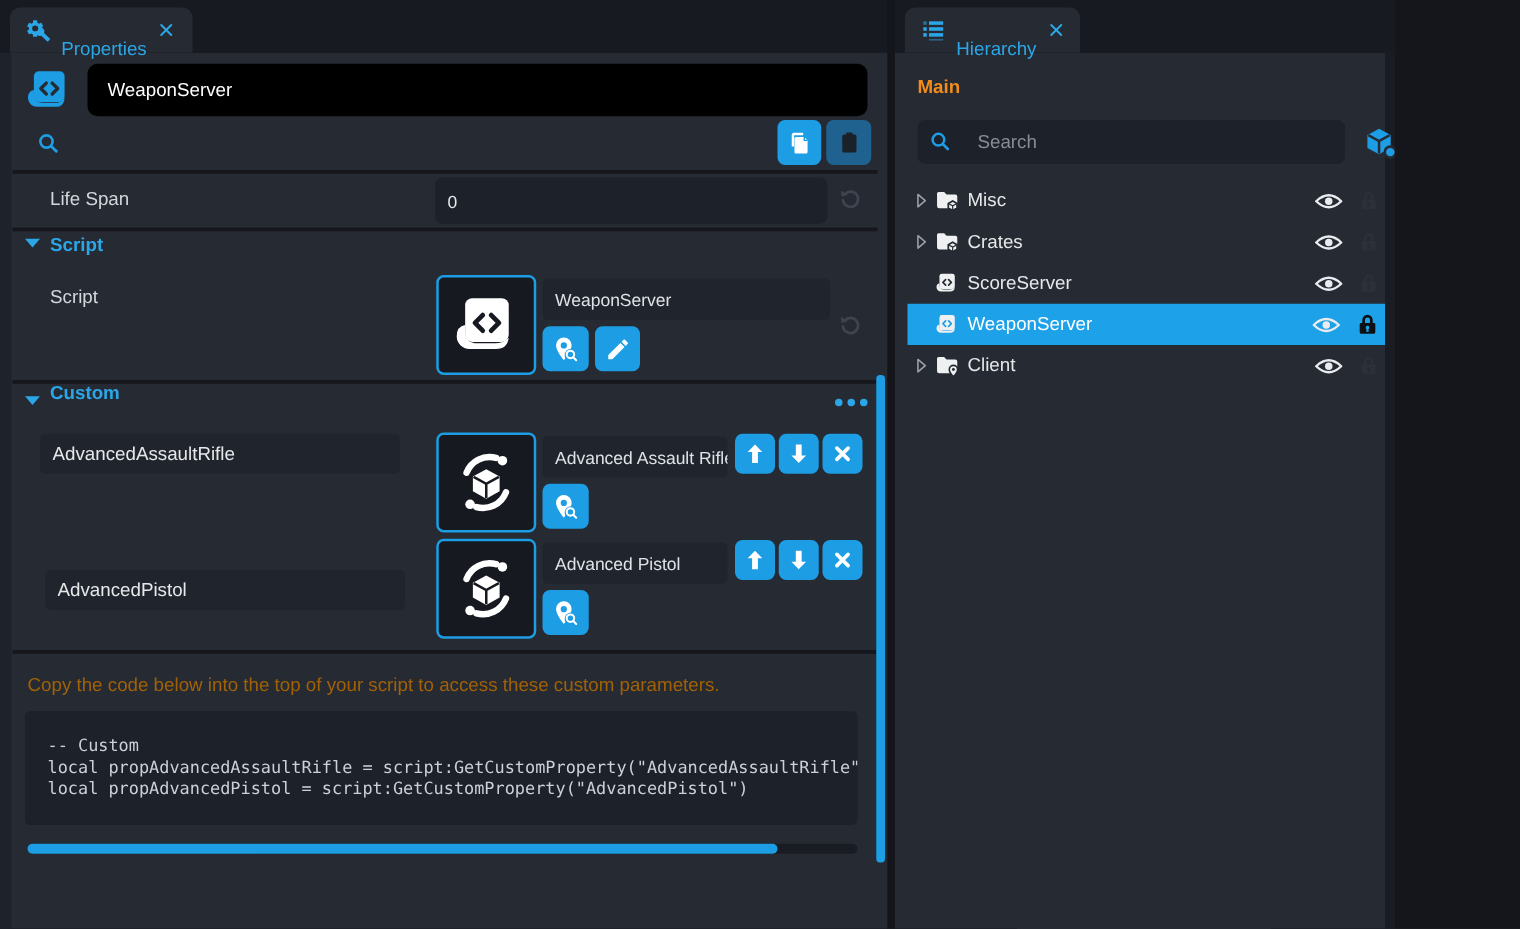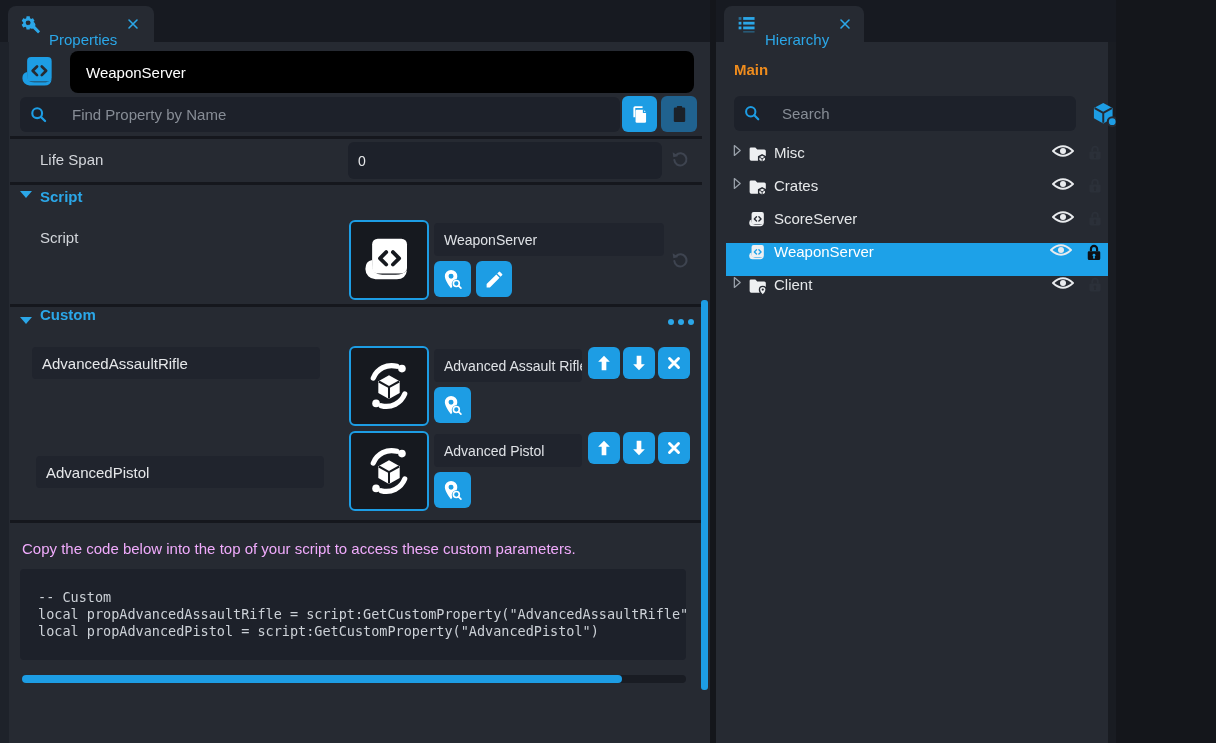--- a/index.html
+++ b/index.html
@@ -36,24 +36,24 @@
   .codeblock { position:absolute; left:20px; width:666px; top:569px; height:91px; background:#1d212a;
                border-radius:4px; padding:20px 0 0 18px; overflow:hidden; }
   .codeblock div { font-family:"DejaVu Sans Mono", monospace; font-size:13.5px; line-height:17px;
                    color:#ccd1d7; white-space:pre; }
   .hscroll-track { position:absolute; left:22px; width:664px; top:675px; height:8px; background:#191c23; border-radius:4px; }
   .hscroll-thumb { position:absolute; left:0; width:600px; top:0; height:8px; background:#1d9de4; border-radius:4px; }
   .vscroll-thumb { position:absolute; left:701px; width:7px; top:300px; height:390px; background:#1d9de4; border-radius:3px; }
   .addbtn { position:absolute; left:248px; top:700px; width:214px; height:37px; background:#1d9de4;
             border-radius:6px; color:#fff; font-weight:bold; font-size:15px; display:flex;
             align-items:center; justify-content:center; gap:9px; cursor:pointer; }
-  .hint { position:absolute; left:22px; top:540px; color:#f0abfc; font-size:15px; }
+  .hint { position:absolute; left:22px; top:540px; color:#a16207; font-size:15px; }
   .main-label { position:absolute; left:18px; top:19px; color:#ef8c1d; font-size:15px; font-weight:bold; }
   .tree { position:absolute; left:10px; right:8px; top:102px; }
-  .trow { height:33px; display:flex; align-items:flex-start; position:relative; color:#e6e8ea; font-size:15px; }
+  .trow { height:33px; display:flex; align-items:center; position:relative; color:#e6e8ea; font-size:15px; }
   .trow.selected { background:#1da1e8; color:#fff; }
   .chev { width:18px; margin-left:2px; display:flex; justify-content:center; color:#9aa1aa; }
   .ticon { width:22px; margin-left:0px; margin-right:6px; display:flex; justify-content:center; color:#eef0f2; }
   .trow .spacer { flex:1; }
   .eye { color:#e9ebee; display:flex; margin-right:12px; }
   .lockicon { color:#2b3039; display:flex; margin-right:4px; }
   .trow.selected .lockicon.locked { color:#0d1015; }
   .right-edge { position:absolute; right:0; top:42px; bottom:0; width:8px; background:#191c22; }
 </style>
 </head>
@@ -191,21 +191,20 @@
     </span>
   </div>
 
   <div style="position:absolute; left:20px; top:53px">
     <svg width="38" height="38" style="color:#1d9de4; --cut:#262a32">
         <use href="#i-scroll"></use>
       </svg>
   </div>
   <input class="field" style="left: 70px; top: 51px; width: 624px; height: 42px; background: rgb(0, 0, 0); border-radius: 8px; padding: 0px 16px; color: rgb(255, 255, 255);" value="WeaponServer">
 
-  <input class="field" style="left: 20px; top: 97px; width: 600px; height: 35px; padding: 0px 10px 0px 52px;" placeholder="Find Property by Name">
   <svg class="icon" width="21" height="21" style="position:absolute; left:28px; top:104px; color:#1d9de4">
       <use href="#i-search"></use>
     </svg>
   <div class="btn" style="left:622px; top:96px; width:35px; height:36px">
     <svg width="21" height="21" style="--cut:#1d9de4">
         <use href="#i-copy"></use>
       </svg>
   </div>
   <div class="btn" style="left:661px; top:96px; width:36px; height:36px; background:#20628f; color:#1b2129">
     <svg width="21" height="21">

